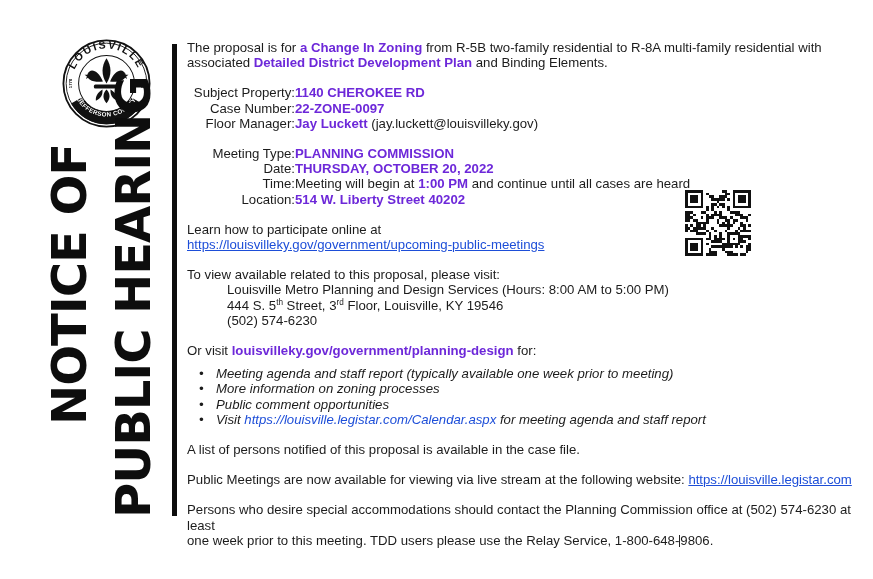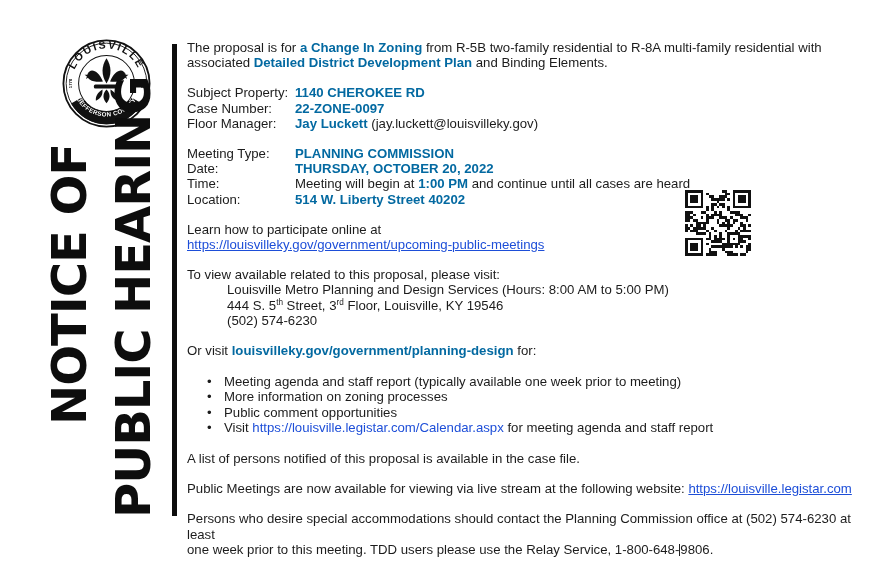--- a/index.html
+++ b/index.html
@@ -11,28 +11,28 @@
   .vtitle{position:absolute;left:37px;top:518px;width:374px;height:130px;
           transform:rotate(-90deg);transform-origin:0 0;
           font-family:"DejaVu Sans","Liberation Sans",sans-serif;
           font-weight:bold;font-size:48px;line-height:64px;letter-spacing:-1px;
           color:#0d0d0d;text-align:right;white-space:nowrap;}
   .vbar{position:absolute;left:172px;top:44px;width:5px;height:472px;background:#0d0d0d;}
 
   
   .content{position:absolute;left:187px;top:40px;width:686px;font-size:13.2px;line-height:15.2px;}
   .para{margin:0 0 15px 0;}
-  .b{font-weight:bold;color:#0369a1;}
+  .b{font-weight:bold;color:#6d28d9;}
   a.lnk{color:#1d4ed8;text-decoration:none;cursor:pointer;}
   a.lnk.u{text-decoration:underline;}
   sup{font-size:0.62em;vertical-align:super;line-height:0;}
   .row{white-space:nowrap;}
-  .lbl{display:inline-block;width:108px;}
+  .lbl{display:inline-block;width:108px;text-align:right;}
   .indent{padding-left:40px;}
-  ul.blist{margin:16px;padding:0 0 0 3px;list-style:none;}
+  ul.blist{margin:8px;padding:0 0 0 3px;list-style:none;font-style:italic;}
   ul.blist li{padding-left:18px;position:relative;white-space:nowrap;}
   ul.blist li::before{content:"\2022";position:absolute;left:1px;top:0;}
   .cursor{display:inline-block;width:1px;height:12px;background:#222;
           vertical-align:-2px;margin:0 0 0 0;}
 
   
   .qr{position:absolute;left:685px;top:190px;width:66px;height:66px;}
 </style>
 </head>
 <body>

